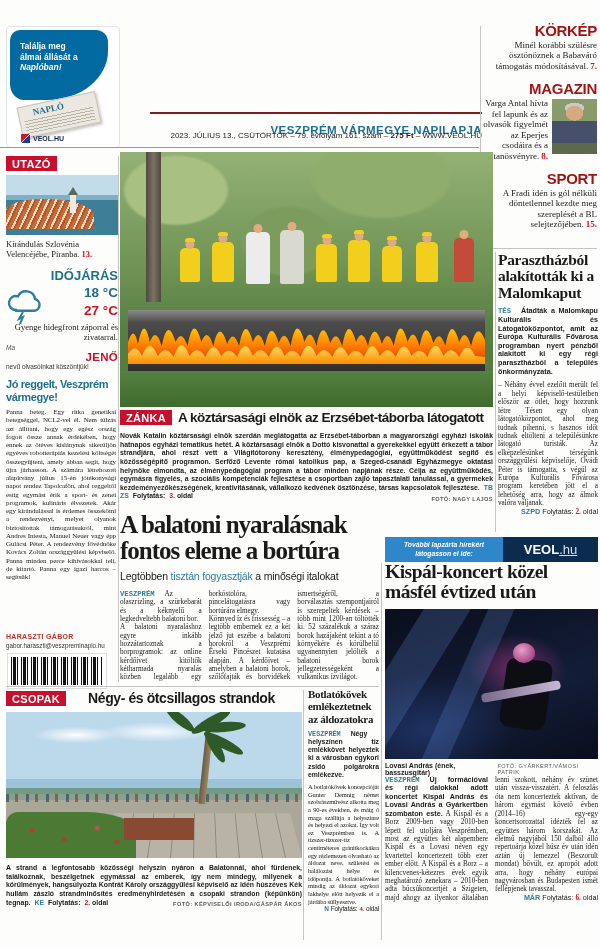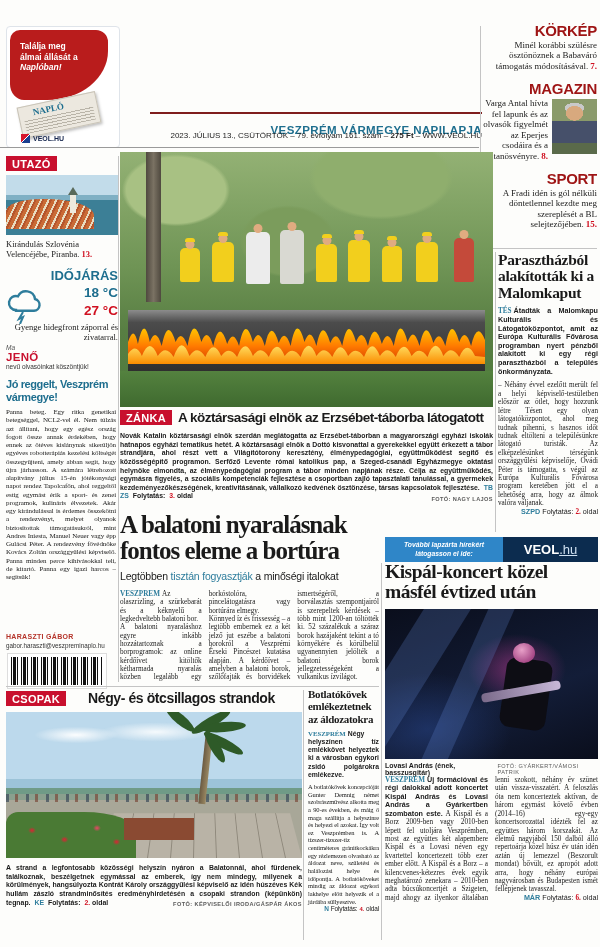--- a/index.html
+++ b/index.html
@@ -7,21 +7,21 @@
         font-family:"Liberation Serif",serif;color:#1a1a1a;margin:0 auto;}
   .abs{position:absolute;}
   .pg{color:#d01020;font-weight:bold;margin-left:2px;}
   .init{color:#2e7d9c;font-weight:bold;font-family:Liberation Sans, sans-serif;margin:0 2px;}
   .folyt{font-family:"Liberation Sans",sans-serif;}
   .credit{font-family:"Liberation Sans",sans-serif;font-size:5.6px;color:#5a5a5a;
           letter-spacing:.4px;text-transform:uppercase;}
 
   
   #promo{left:6px;top:26px;width:112px;height:120px;border:1px solid #dfe4ea;border-radius:4px;background:#fff;}
-  #promo-blob{position:absolute;left:3px;top:3px;width:98px;height:70px;background:#b91c1c;
+  #promo-blob{position:absolute;left:3px;top:3px;width:98px;height:70px;background:#0369a1;
               border-radius:10px 12px 62% 14px/10px 12px 70% 16px;color:#fff;
               font:bold 8.5px/1.25 "Liberation Sans",sans-serif;padding:11px 0 0 10px;box-sizing:border-box;}
   #promo-blob .it{font-style:italic;}
   #promo-paper{position:absolute;left:12px;top:72px;width:78px;height:30px;background:#ece8df;
                border:1px solid #c9c4b8;transform:rotate(-12deg);overflow:hidden;
                box-shadow:1px 2px 3px rgba(0,0,0,.25);}
   #promo-paper .ttl{font:bold 9px/10px "Liberation Serif",serif;color:#1e6e8e;padding:2px 0 0 14px;}
   #promo-paper .lines{height:14px;margin:1px 4px;background:repeating-linear-gradient(0deg,#b9b4a8 0 1px,transparent 1px 3px);}
   #promo-veol{position:absolute;left:14px;bottom:4px;display:flex;align-items:center;gap:3px;
               font:bold 7px "Liberation Sans",sans-serif;color:#15254d;}
@@ -61,21 +61,21 @@
   #utazo-photo .tower{position:absolute;left:64px;bottom:22px;width:6px;height:20px;background:#ede9dd;}
   #utazo-photo .tip{position:absolute;left:62px;bottom:40px;border-left:5px solid transparent;border-right:5px solid transparent;border-bottom:8px solid #5a6a5a;}
   #utazo-cap{left:6px;top:239px;width:112px;font:8.5px/1.2 "Liberation Serif",serif;}
   #weather-title{left:6px;top:268px;width:112px;text-align:right;font:bold 13px "Liberation Sans",sans-serif;color:#1e6e8e;}
   #weather-icon{left:6px;top:288px;}
   #temp-low{left:6px;top:285px;width:112px;text-align:right;font:bold 13.5px "Liberation Sans",sans-serif;color:#1e6e8e;}
   #temp-high{left:6px;top:303px;width:112px;text-align:right;font:bold 13.5px "Liberation Sans",sans-serif;color:#d01020;}
   #weather-desc{left:6px;top:322px;width:112px;text-align:right;font:8.5px/1.2 "Liberation Serif",serif;}
   #nameday{left:6px;top:344px;width:112px;}
   #nameday .ma{font:italic 6.5px "Liberation Sans",sans-serif;color:#555;}
-  #nameday .nev{font:bold 11.5px "Liberation Sans",sans-serif;color:#c8102e;letter-spacing:.3px;}
+  #nameday .nev{font:bold 11.5px "Liberation Sans",sans-serif;color:#c8102e;letter-spacing:.3px;text-align:right;}
   #nameday .suf{font:6.5px "Liberation Sans",sans-serif;color:#333;}
   #greeting{left:6px;top:378px;width:114px;font:bold 11px/1.15 "Liberation Sans",sans-serif;color:#1e6e8e;letter-spacing:-.4px;}
   #opinion{left:6px;top:408px;width:110px;height:222px;font:7px/1.18 "Liberation Serif",serif;
            text-align:justify;letter-spacing:-.1px;overflow:hidden;}
   #op-byline{left:6px;top:633px;font:bold 7px "Liberation Sans",sans-serif;color:#b5342a;letter-spacing:.3px;}
   #op-mail{left:6px;top:642px;font:6.3px "Liberation Sans",sans-serif;color:#333;}
   #barcode{left:8px;top:654px;width:92px;height:28px;background:
       repeating-linear-gradient(90deg,#111 0 1px,#fff 1px 2px,#111 2px 5px,#fff 5px 6px,#111 6px 7px,#fff 7px 10px);
       border:3px solid #fff;outline:1px solid #ddd;}
 
@@ -101,21 +101,21 @@
   #zanka-cap{left:120px;top:432px;width:373px;font:bold 6.9px/1.25 "Liberation Sans",sans-serif;
              text-align:justify;position:absolute;padding-bottom:1px;}
   #zanka-credit{position:absolute;right:0;bottom:-1px;background:#fdfdfb;padding-left:4px;}
 
   
   #main-h1{left:120px;top:512px;width:262px;font:bold 25px/1.02 "Liberation Serif",serif;letter-spacing:-1px;}
   #main-sub{left:120px;top:570px;width:262px;font:10.5px "Liberation Sans",sans-serif;letter-spacing:-.2px;}
   #main-sub .hl{color:#2e7d9c;}
   #main-body{left:120px;top:590px;width:259px;height:96px;column-count:3;column-gap:7px;
              font:7.2px/1.16 "Liberation Serif",serif;text-align:justify;overflow:hidden;}
-  .loc{font-family:Liberation Serif, serif;font-weight:bold;color:#2e7d9c;margin-right:2px;}
+  .loc{font-family:Liberation Mono, monospace;font-weight:bold;color:#2e7d9c;margin-right:10px;}
   .body-pre{white-space:pre-line;}
   .endline{display:block;text-align:right;font-size:7.2px;}
 
   
   #tes{left:498px;top:252px;width:100px;}
   #tes-h{font:bold 15.5px/1.06 "Liberation Serif",serif;letter-spacing:-.3px;}
   #tes-lead{margin-top:6px;font:bold 7.2px/1.2 "Liberation Sans",sans-serif;text-align:justify;}
   #tes-body{margin-top:5px;font:7.2px/1.17 "Liberation Serif",serif;text-align:justify;}
 
   

